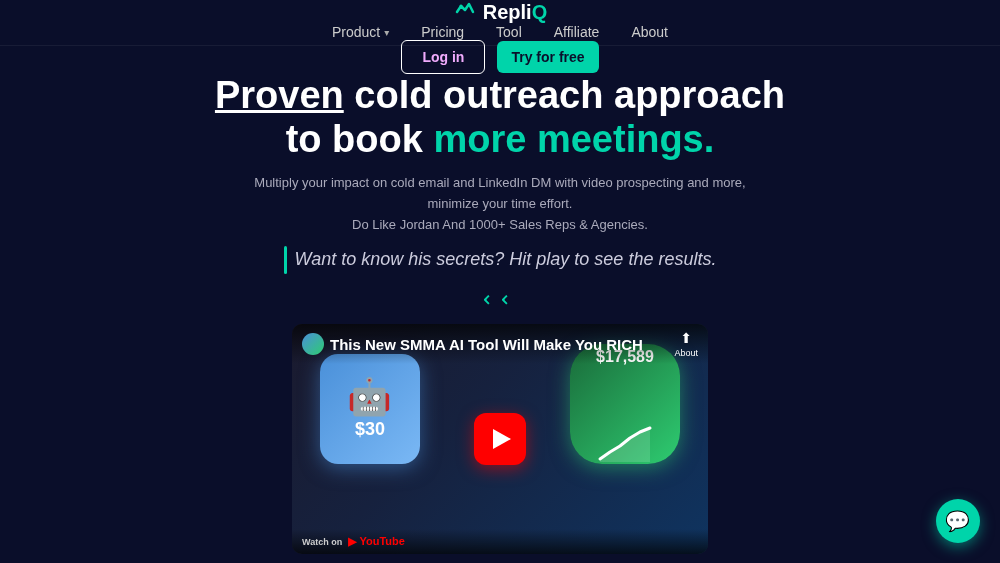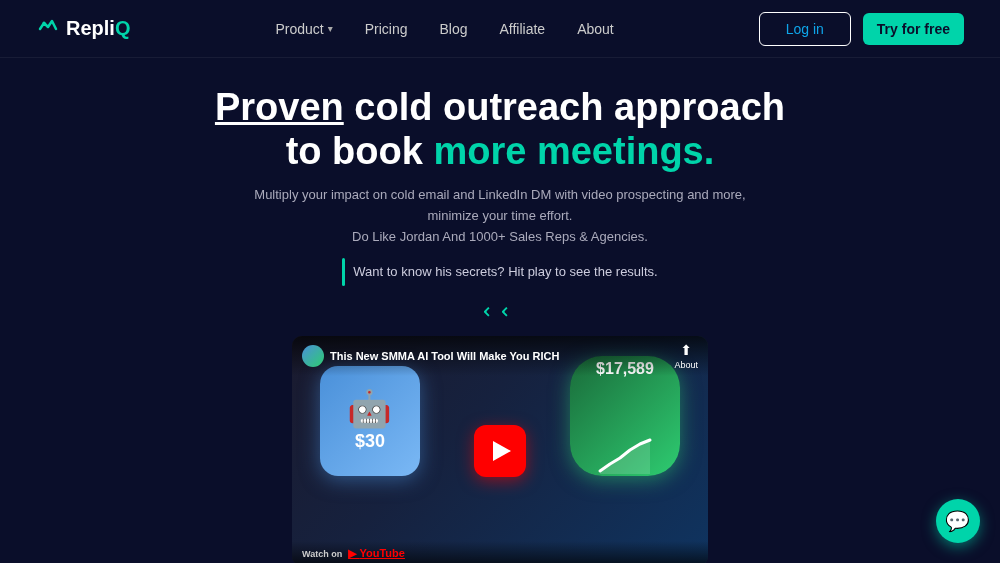--- a/index.html
+++ b/index.html
@@ -13,25 +13,26 @@
       color: #fff;
       position: relative;
     }
 
     
     nav {
       display: flex;
       align-items: center;
       justify-content: space-between;
       padding: 0 36px;
-      height: 58px;
+      height: 46px;
       background: #0a0e2a;
       border-bottom: 1px solid rgba(255,255,255,0.06);
       position: relative;
       z-index: 10;
+      flex-direction: column;
     }
 
     .nav-logo {
       display: flex;
       align-items: center;
       gap: 6px;
       text-decoration: none;
     }
     .nav-logo-icon {
       width: 24px;
@@ -64,27 +65,27 @@
       color: #aaa;
     }
 
     .nav-right {
       display: flex;
       align-items: center;
       gap: 12px;
     }
 
     .btn-login {
-      padding: 8px 26px;
+      padding: 8px 20px;
       border: 1.5px solid #fff;
       border-radius: 6px;
       background: transparent;
-      color: #0ea5e9;
+      color: #f0abfc;
       font-size: 14px;
-      font-weight: 400;
+      font-weight: 700;
       cursor: pointer;
     }
 
     .btn-try {
       padding: 8px 14px;
       border: none;
       border-radius: 6px;
       background: #00d4aa;
       color: #0a0e2a;
       font-size: 14px;
@@ -131,22 +132,23 @@
       gap: 8px;
       margin-top: 10px;
     }
     .hero-quote-bar {
       width: 3px;
       height: 28px;
       background: #00d4aa;
       border-radius: 2px;
     }
     .hero-quote-text {
-      font-size: 13px;
+      font-size: 18px;
       color: #ccd;
+      font-style: italic;
     }
 
     .hero-chevrons {
       margin-top: 6px;
       color: #00d4aa;
       font-size: 20px;
       line-height: 1;
     }
 
     
@@ -260,21 +262,21 @@
       gap: 6px;
     }
     .channel-avatar {
       width: 22px;
       height: 22px;
       border-radius: 50%;
       background: linear-gradient(135deg, #4a90d9, #2ecc71);
       overflow: hidden;
     }
     .video-title-text {
-      font-size: 11px;
+      font-size: 15px;
       color: #fff;
       font-weight: 600;
     }
     .share-btn {
       display: flex;
       flex-direction: column;
       align-items: center;
       gap: 2px;
     }
     .share-icon {
@@ -299,21 +301,20 @@
     }
     .watch-on {
       font-size: 9px;
       color: #ccc;
       font-weight: bold;
     }
     .yt-logo {
       font-size: 11px;
       color: #f00;
       font-weight: 900;
-      text-decoration: underline;
     }
 
     
     .chat-bubble {
       position: absolute;
       bottom: 20px;
       right: 20px;
       width: 44px;
       height: 44px;
       border-radius: 50%;
@@ -350,21 +351,21 @@
 
   <div class="nav-center">
     <div class="nav-item">
       <span>Product</span>
       <span class="nav-chevron">▾</span>
     </div>
     <div class="nav-item">
       <span>Pricing</span>
     </div>
     <div class="nav-item">
-      <span>Blog</span>
+      <span>Tool</span>
     </div>
     <div class="nav-item">
       <span>Affiliate</span>
     </div>
     <div class="nav-item">
       <span>About</span>
     </div>
   </div>
 
   <div class="nav-right">

